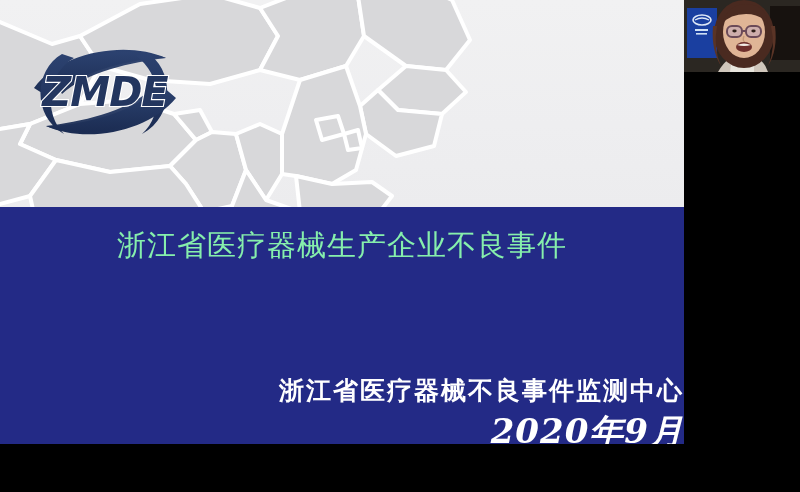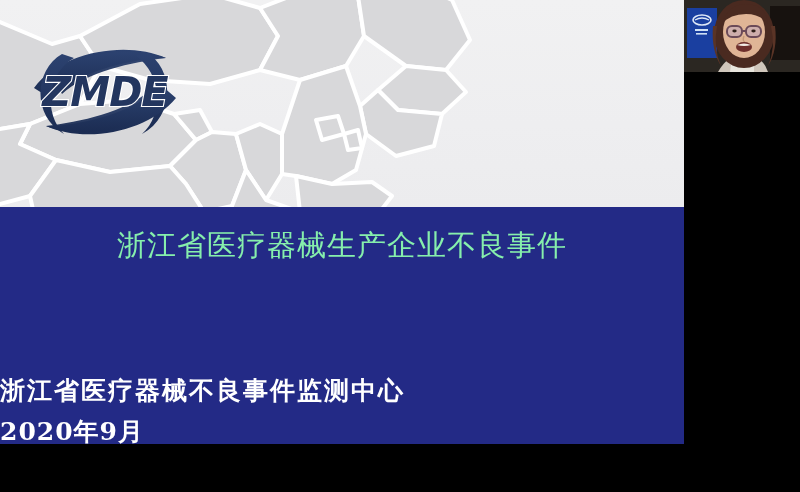--- a/index.html
+++ b/index.html
@@ -91,35 +91,36 @@
     font-size: 29px;
     line-height: 52px;
     letter-spacing: 1px;
     white-space: nowrap;
   }
   #subtitle-block {
     position: absolute;
     left: 0;
     right: 0;
     top: 163px;
-    text-align: left;
+    text-align: right;
   }
   .subtitle-line {
     color: #ffffff;
     font-family: "DejaVu Serif", "Liberation Serif", serif;
     font-weight: 700;
     font-size: 25px;
     line-height: 41px;
     letter-spacing: 2px;
     white-space: nowrap;
   }
   .subtitle-line.date {
     font-family: "DejaVu Serif", "Liberation Serif", serif;
-    font-size: 25px;
+    font-size: 34px;
     letter-spacing: 1px;
+    font-style: italic;
   }
 
   
   #bottom-strip {
     position: absolute;
     left: 0;
     top: 469px;
     width: 684px;
     height: 23px;
     background: #efeff0;

